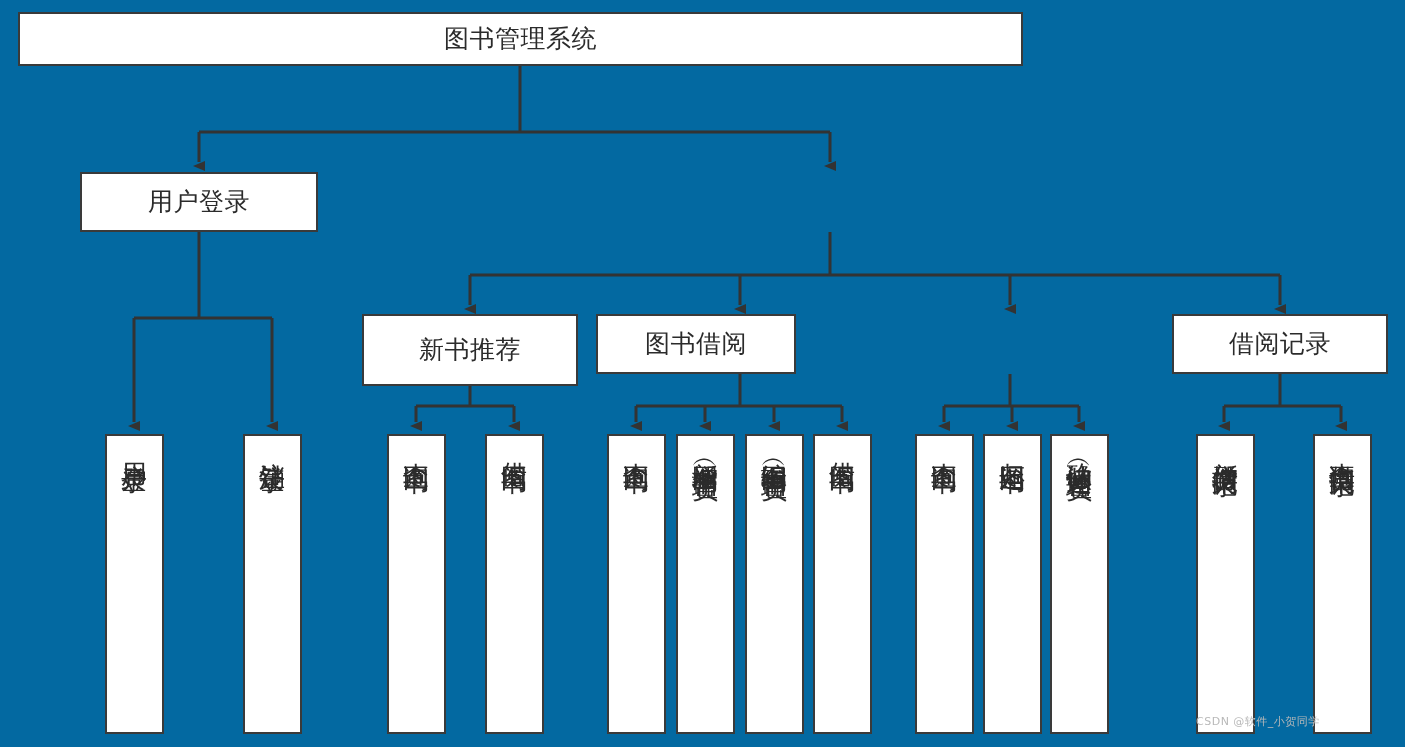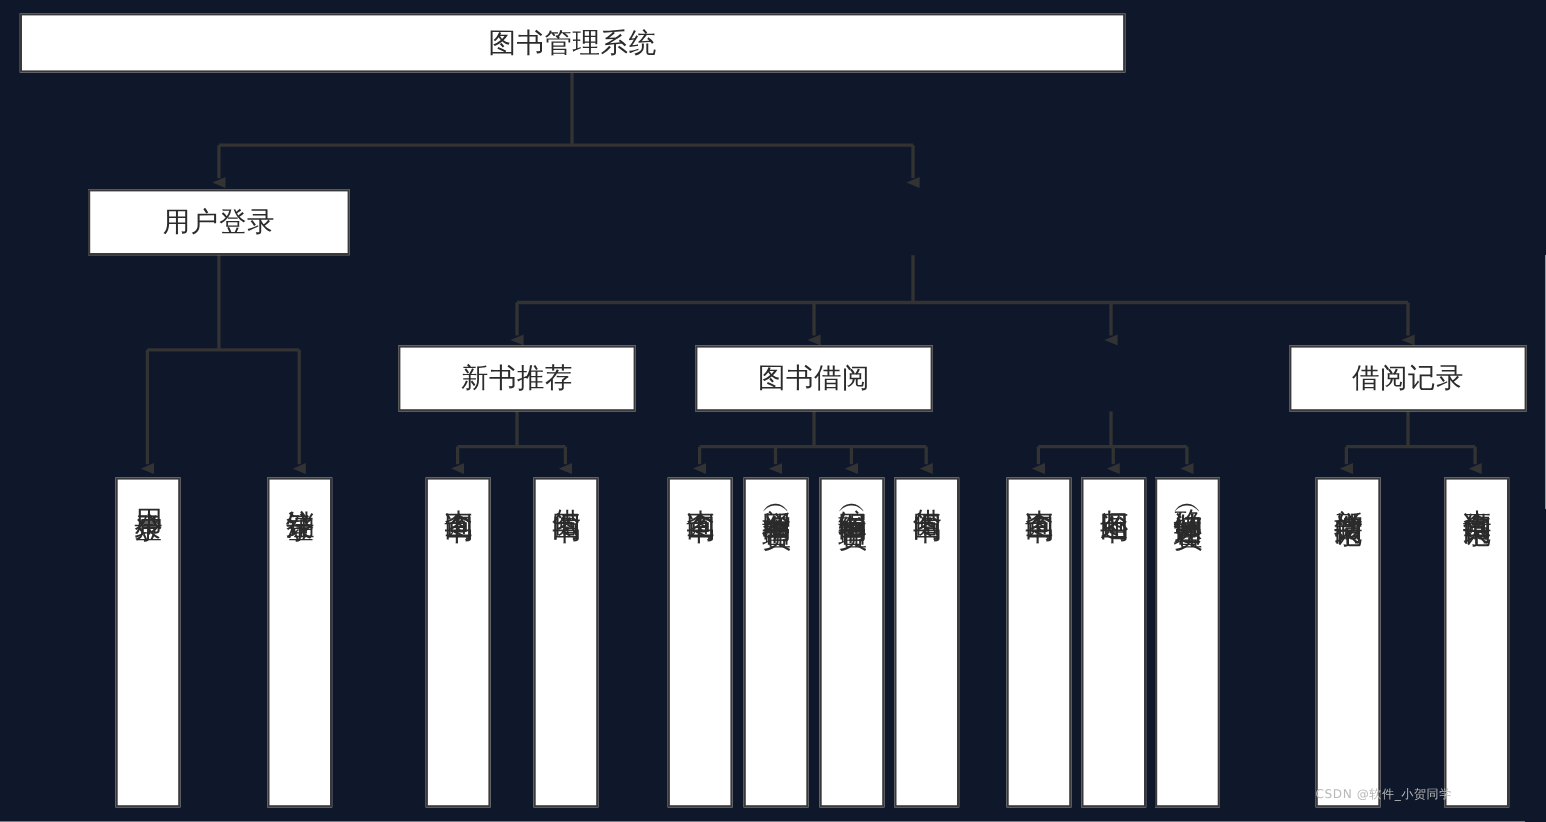--- a/index.html
+++ b/index.html
@@ -7,21 +7,21 @@
     padding: 0;
     background: #ffffff;
   }
   body {
     font-family: "DejaVu Sans", "Liberation Sans", sans-serif;
   }
   #canvas {
     position: relative;
     width: 1405px;
     height: 747px;
-    background: #0f172a;
+    background: #0369a1;
     overflow: hidden;
   }
   svg.wires {
     position: absolute;
     left: 0;
     top: 0;
     width: 1405px;
     height: 747px;
     pointer-events: none;
   }
@@ -125,24 +125,24 @@
   </svg>
 
   <div class="node horiz" style="left:18px; top:12px; width:1005px; height:54px;">
     <span class="label">图书管理系统</span>
   </div>
 
   <div class="node horiz" style="left:80px; top:172px; width:238px; height:60px;">
     <span class="label">用户登录</span>
   </div>
 
-  <div class="node horiz" style="left:362px; top:314px; width:216px; height:60px;">
+  <div class="node horiz" style="left:362px; top:314px; width:216px; height:72px;">
     <span class="label">新书推荐</span>
   </div>
-  <div class="node horiz" style="left:632px; top:314px; width:216px; height:60px;">
+  <div class="node horiz" style="left:596px; top:314px; width:200px; height:60px;">
     <span class="label">图书借阅</span>
   </div>
   <div class="node horiz" style="left:1172px; top:314px; width:216px; height:60px;">
     <span class="label">借阅记录</span>
   </div>
 
   <div class="node vert" style="left:105px; top:434px; width:59px; height:300px;">
     <span class="label">用户登录</span>
   </div>
   <div class="node vert" style="left:243px; top:434px; width:59px; height:300px;">

